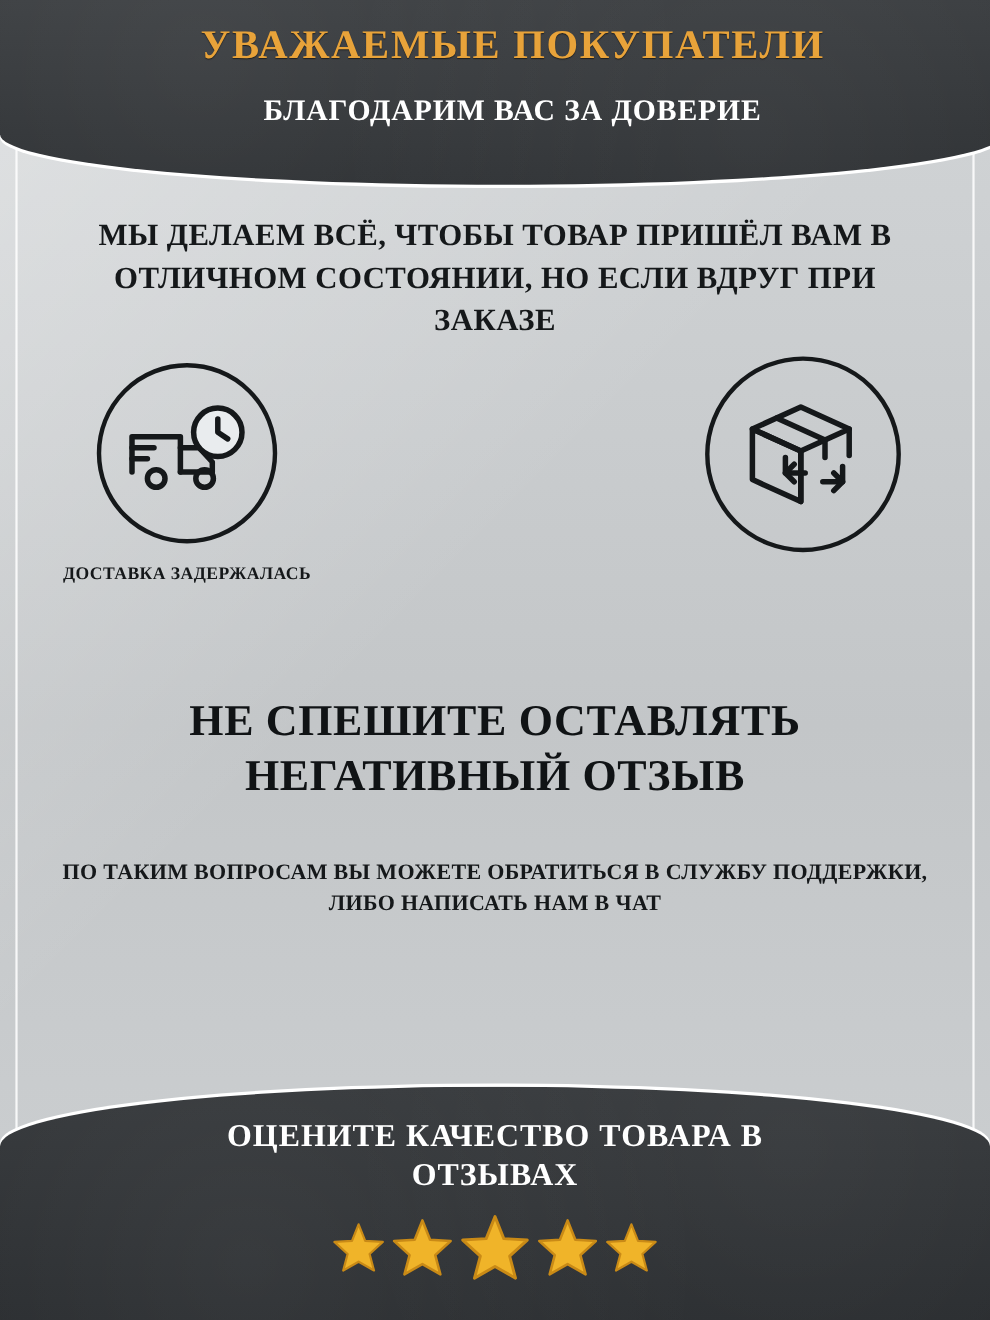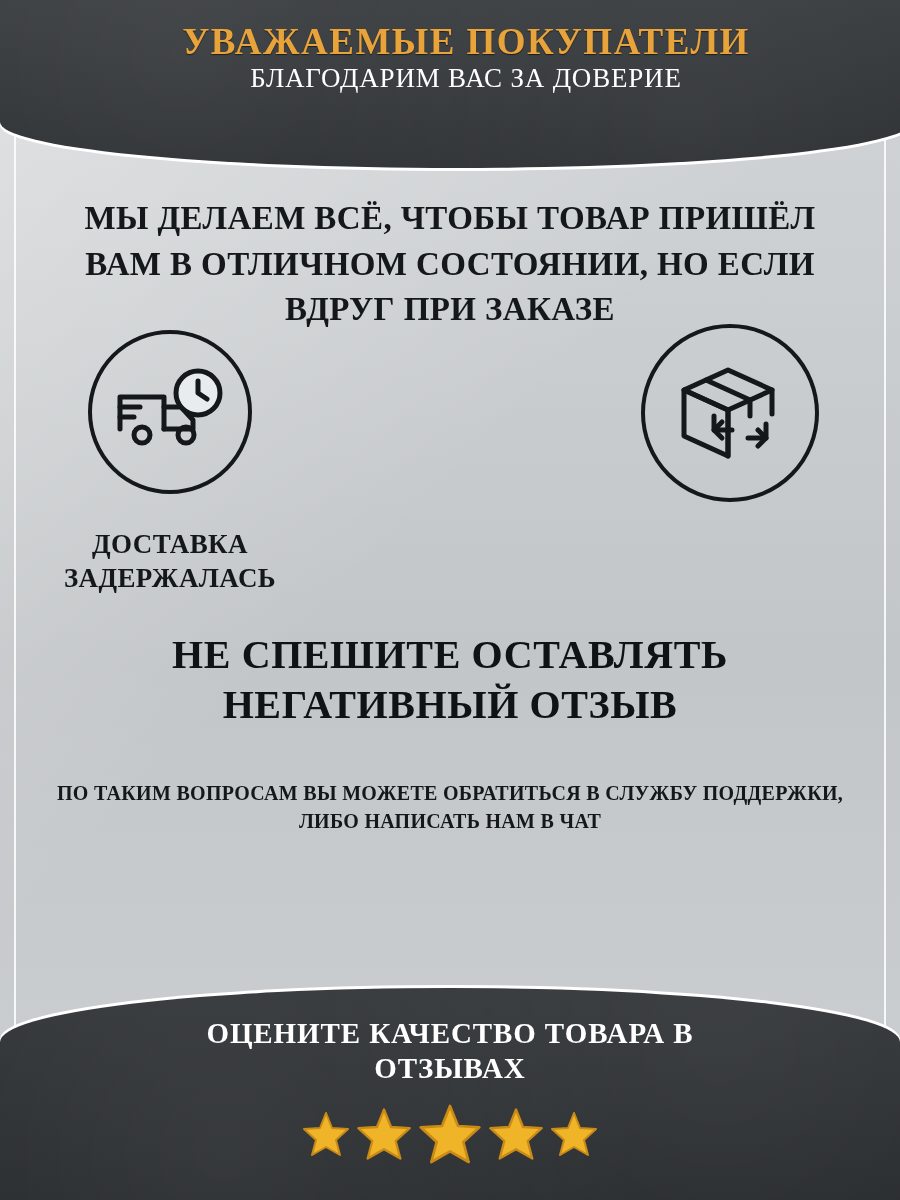--- a/index.html
+++ b/index.html
@@ -57,37 +57,37 @@
   .top-band .headline {
     margin: 0;
     padding-top: 20px;
     font-size: 37px;
     font-weight: bold;
     letter-spacing: 1.5px;
     color: #e8a33a;
     text-shadow: 0 1px 1px rgba(0,0,0,0.55);
   }
   .top-band .subline {
-    margin: 0 auto 0 auto;
+    margin: 22px auto 0 auto;
     width: 560px;
     font-size: 27px;
-    font-weight: normal;
+    font-weight: bold;
     line-height: 1.15;
     letter-spacing: 0.8px;
     color: #ffffff;
   }
 
   
   .intro {
     position: absolute;
     top: 196px;
     left: 60px;
     width: 780px;
     text-align: center;
-    font-size: 33px;
+    font-size: 28px;
     font-weight: bold;
     line-height: 1.38;
     letter-spacing: 0.4px;
     color: #15181a;
   }
 
   
   .icons-row {
     position: absolute;
     top: 330px;
@@ -111,22 +111,22 @@
     align-items: center;
     justify-content: center;
     box-sizing: border-box;
   }
   .icon-col.middle .icon-circle {
     width: 178px;
     height: 178px;
     margin-top: -6px;
   }
   .icon-caption {
-    margin-top: 34px;
-    font-size: 27px;
+    margin-top: 18px;
+    font-size: 16px;
     font-weight: bold;
     line-height: 1.25;
     letter-spacing: 0.4px;
     color: #15181a;
   }
 
   
   .statement {
     position: absolute;
     top: 630px;

